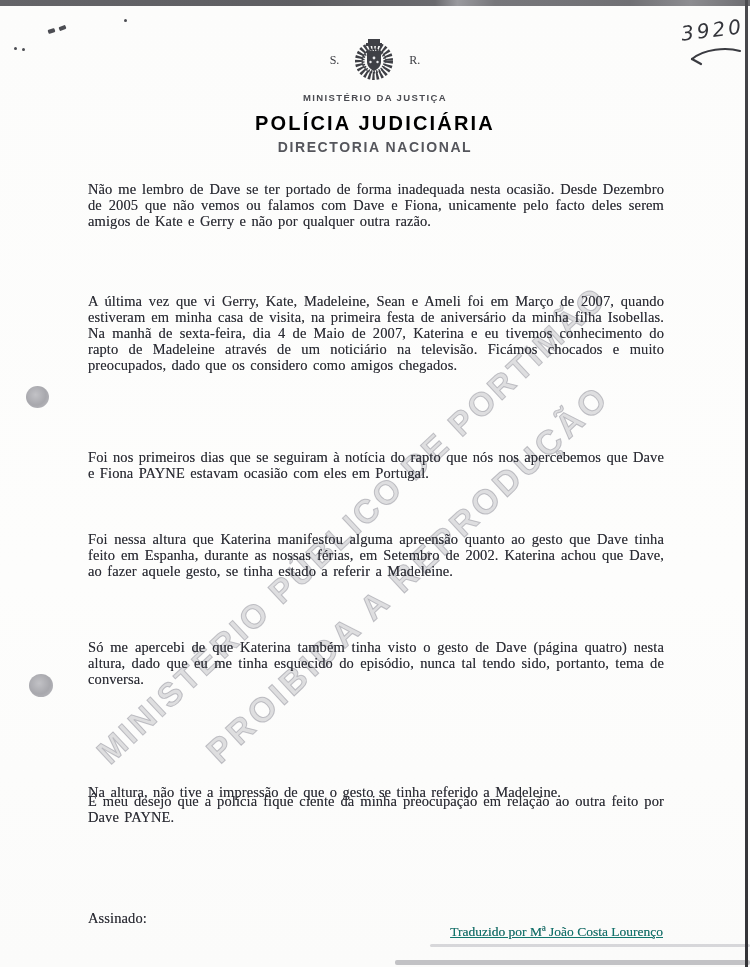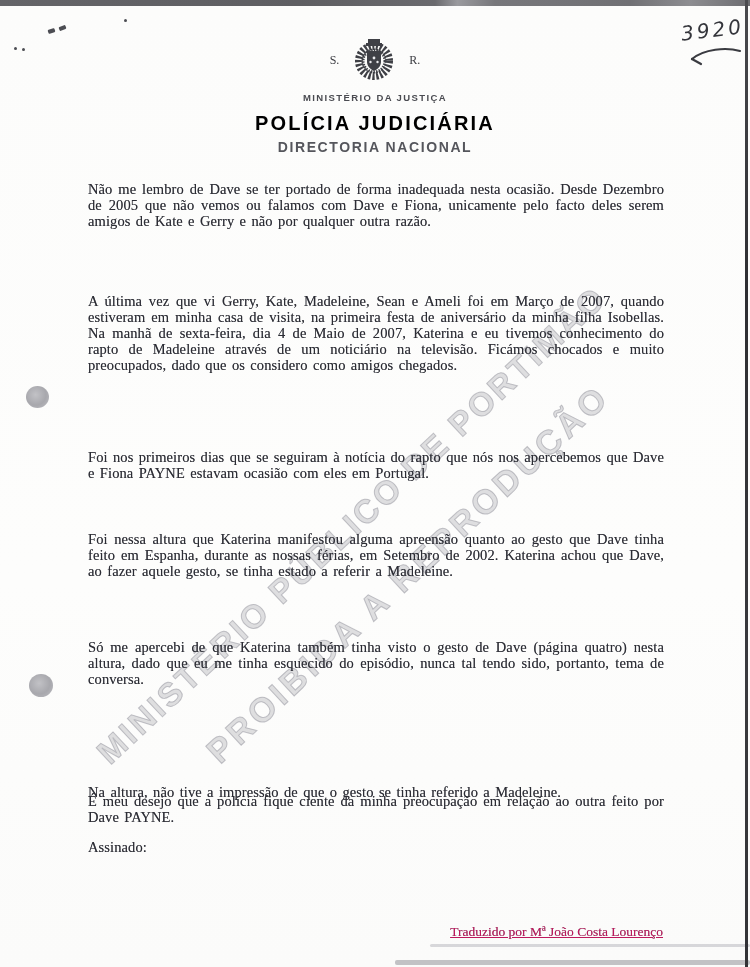--- a/index.html
+++ b/index.html
@@ -78,24 +78,24 @@
     transform:translate(-50%,-50%) rotate(-43deg);
   }
   
   .para{
     position:absolute;left:88px;width:576px;margin:0;z-index:2;
     font-size:14.5px;line-height:16px;text-align:justify;
     color:#2c2d35;letter-spacing:0.1px;word-spacing:1.6px;
     text-shadow:0 0 0.5px rgba(44,45,53,0.55);
   }
   .p1{top:181px;} .p2{top:293px;} .p3{top:449px;} .p4{top:531px;}
-  .p5{top:639px;} .p6{top:784px;} .p7{top:793px;} .p8{top:839px;}
+  .p5{top:639px;} .p6{top:784px;} .p7{top:793px;} .p8{top:910px;}
   .footer-note{
     position:absolute;right:87px;top:924px;z-index:2;margin:0;
-    font-size:13.5px;color:#be185d;text-decoration:underline;
+    font-size:13.5px;color:#0f766e;text-decoration:underline;
     text-shadow:0 0 0.5px rgba(44,45,53,0.55);
   }
 </style>
 </head>
 <body>
 
 <div class="top-edge"></div>
 <div class="right-edge"></div>
 <div class="bottom-smudge-1"></div>
 <div class="bottom-smudge-2"></div>

